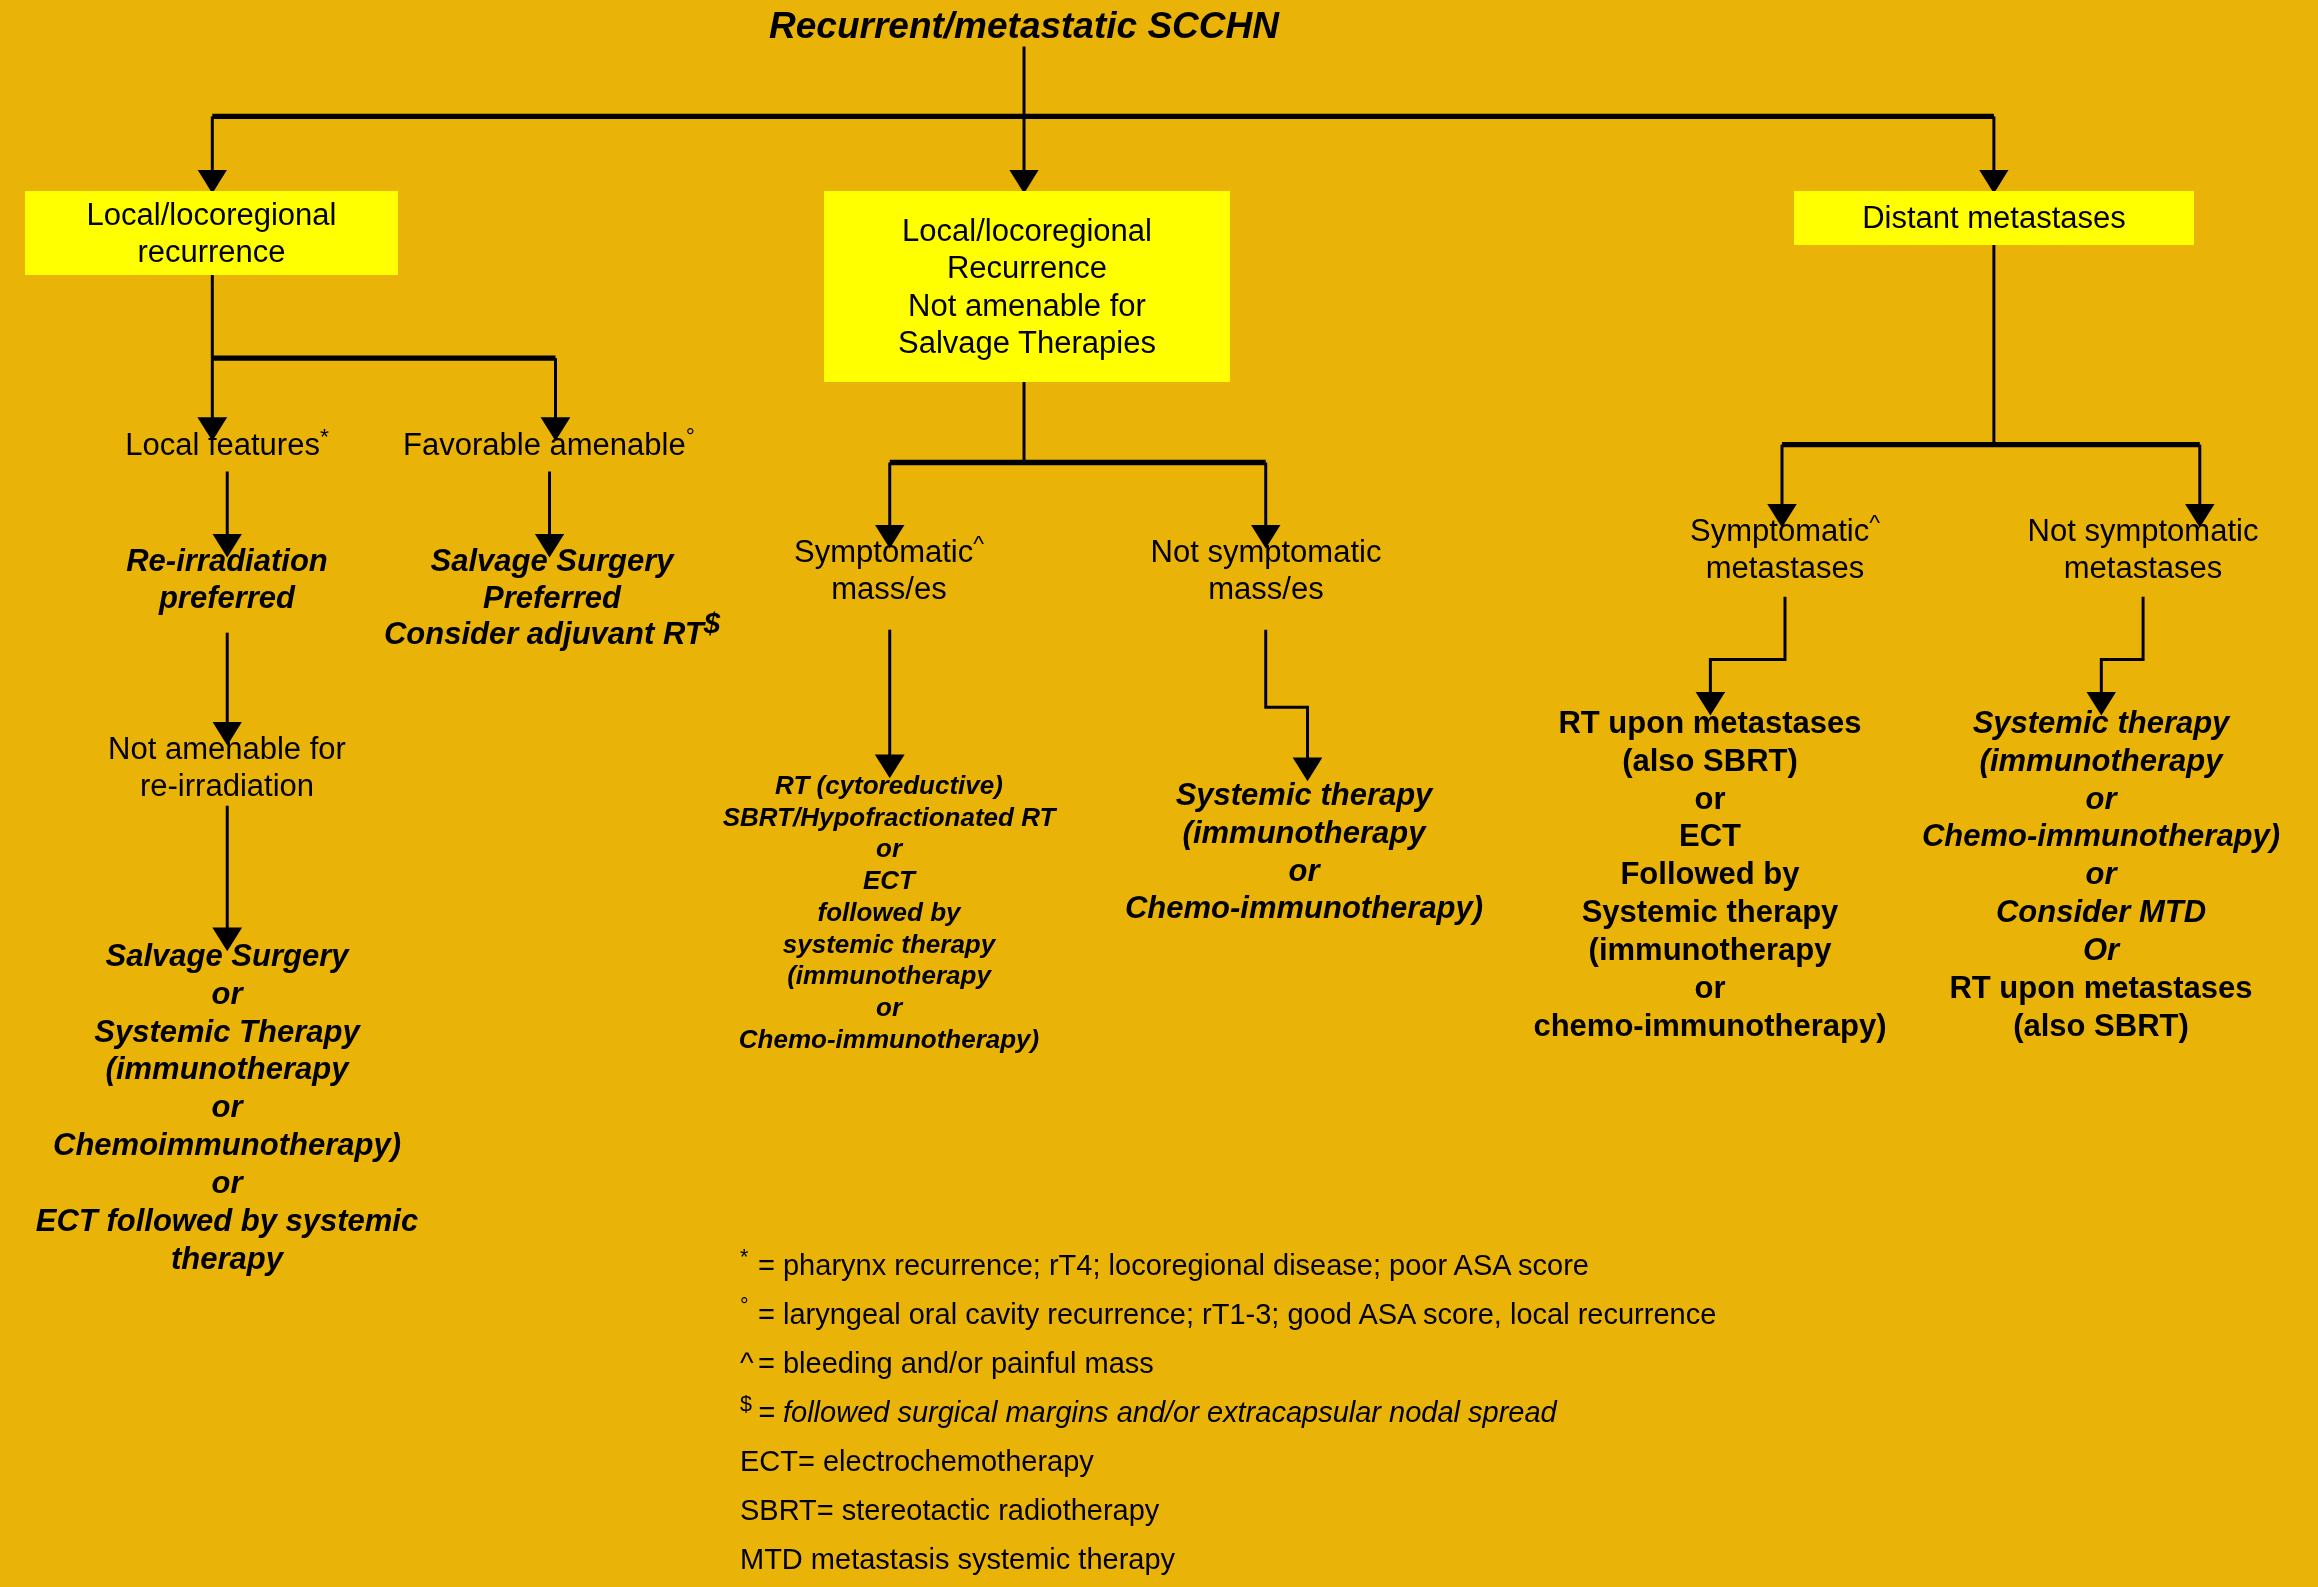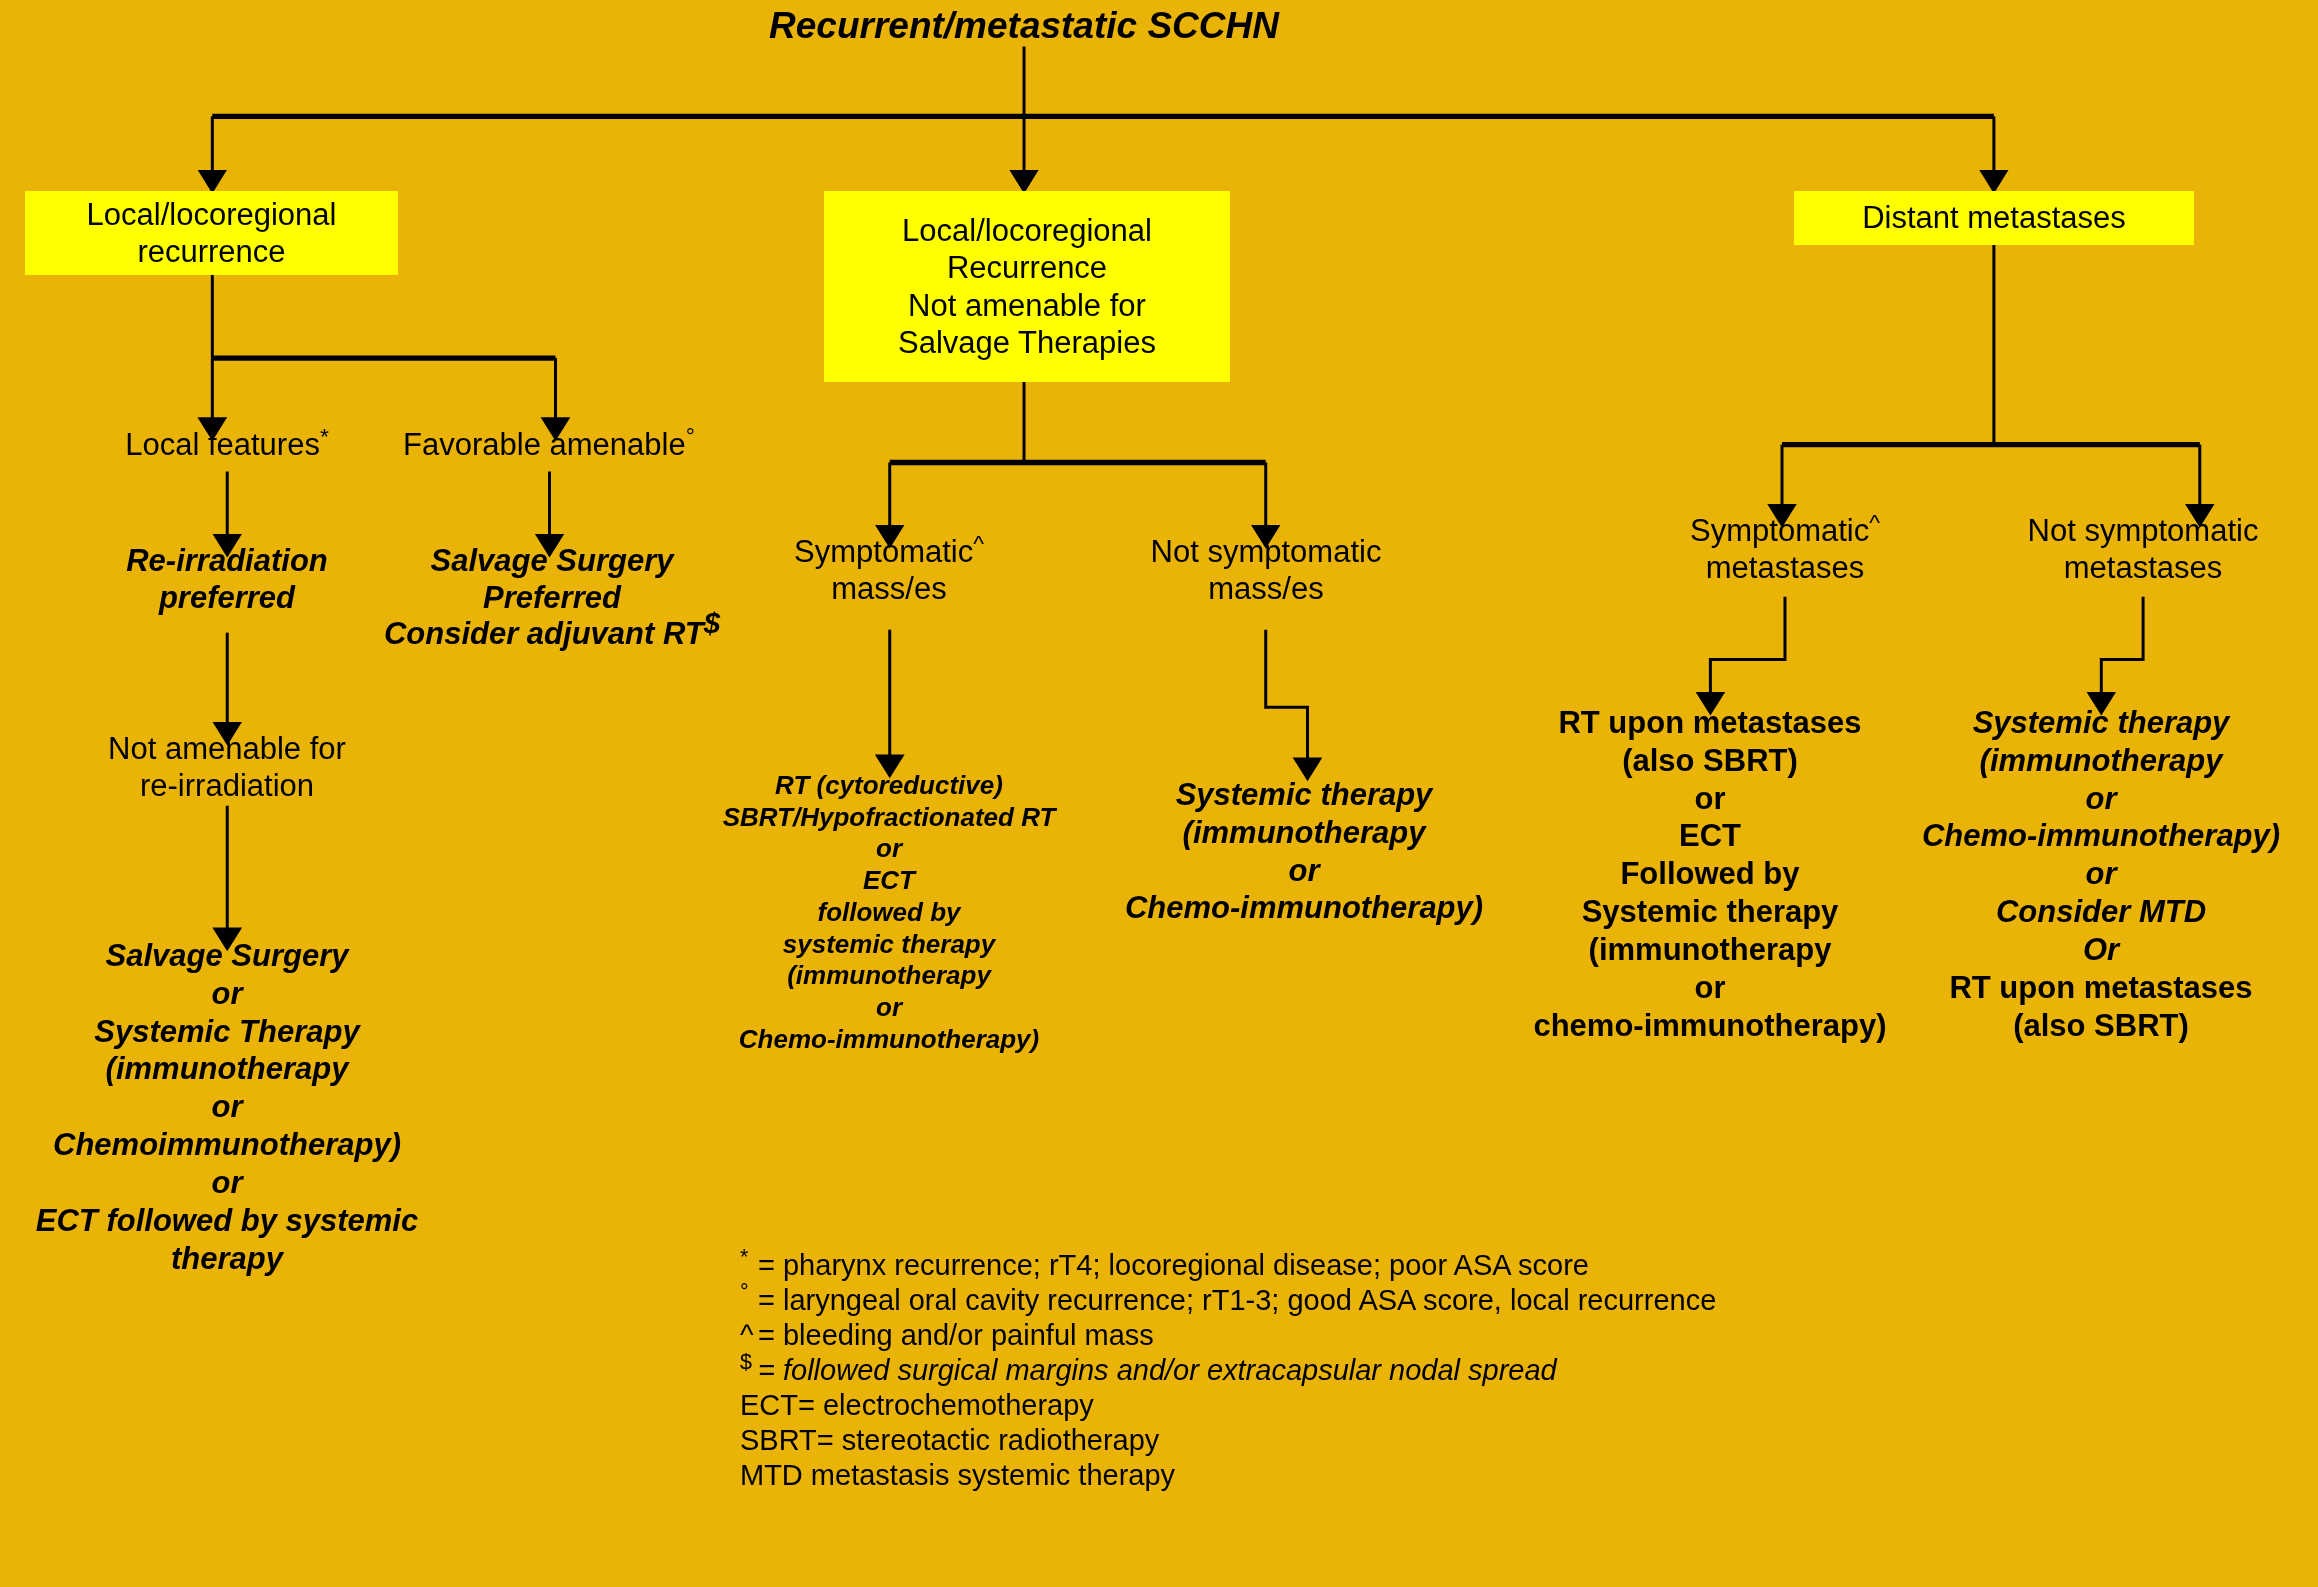--- a/index.html
+++ b/index.html
@@ -38,21 +38,21 @@
   .bi{font-weight:bold;font-style:italic;}
   .bold{font-weight:bold;font-style:normal;}
   .ital{font-weight:normal;font-style:italic;}
   .legend{
     position:absolute;
     color:#000;
     font-size:29px;
     line-height:1.0;
   }
   .legend .row{white-space:nowrap;margin:0;padding:0;}
-  .legend .row + .row{margin-top:6px;}
+  .legend .row + .row{margin-top:20px;}
   .sup{font-size:0.74em;vertical-align:super;line-height:0;}
   .supbig{font-size:0.95em;vertical-align:super;line-height:0;}
   .mark{display:inline-block;min-width:18px;}
 </style>
 </head>
 <body>
 
 <div id="stage">
 
   <svg id="wires" viewBox="0 0 3884 2659">

